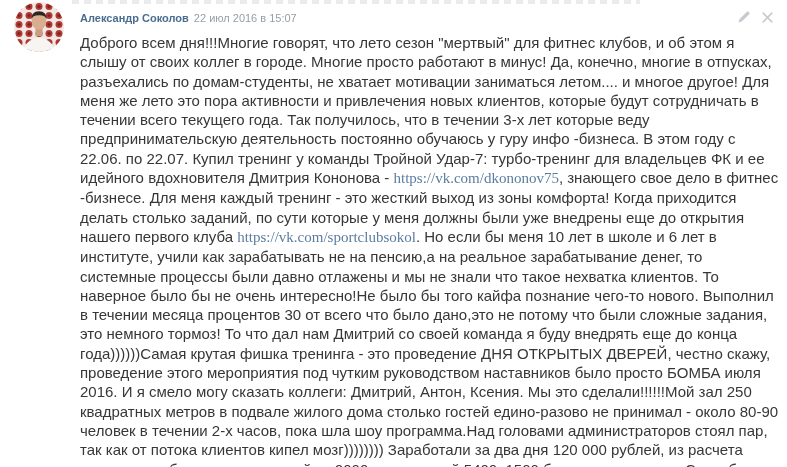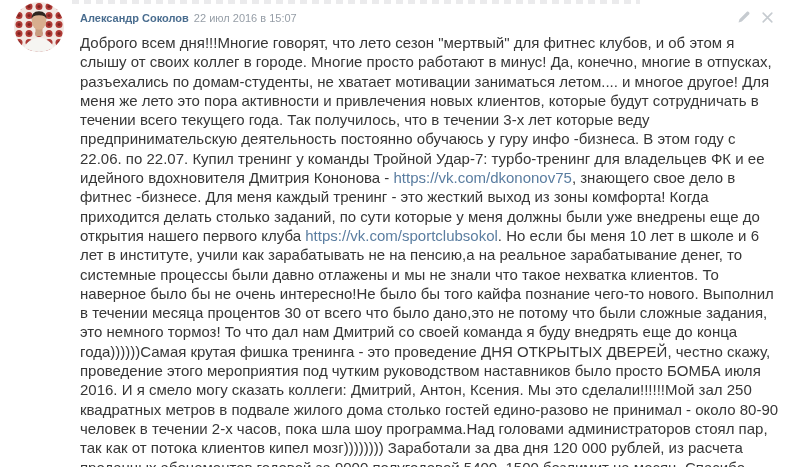--- a/index.html
+++ b/index.html
@@ -49,21 +49,21 @@
     width:15px;height:15px;color:var(--action_icon);cursor:pointer;
     display:inline-flex;align-items:center;justify-content:center;
   }
   .icon-btn svg{display:block;width:15px;height:15px;}
   .post-text{
     position:absolute;left:80px;top:33px;width:699px;
     font-size:15px;line-height:19.3px;color:var(--body_text);
     word-wrap:break-word;
   }
   .post-link{
-    color:var(--link);text-decoration:none;cursor:pointer;
+    color:var(--link);text-decoration:none;cursor:pointer;font-family:Liberation Serif, serif;
   }
 </style>
 </head>
 <body>
 
 <div class="wall-post">
 
   <div class="cropped-remnant"></div>
 
   <div class="avatar">

